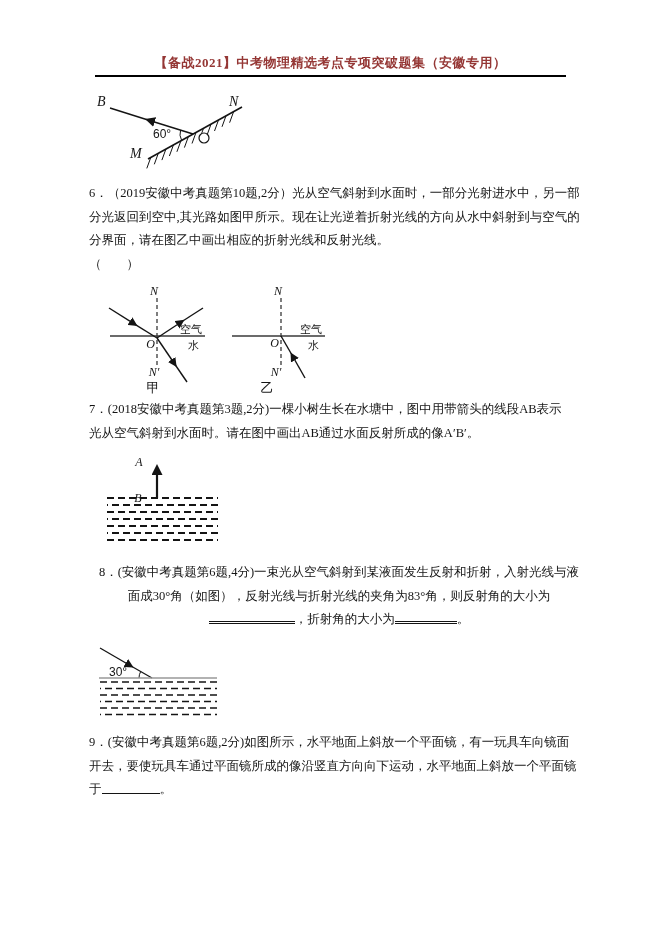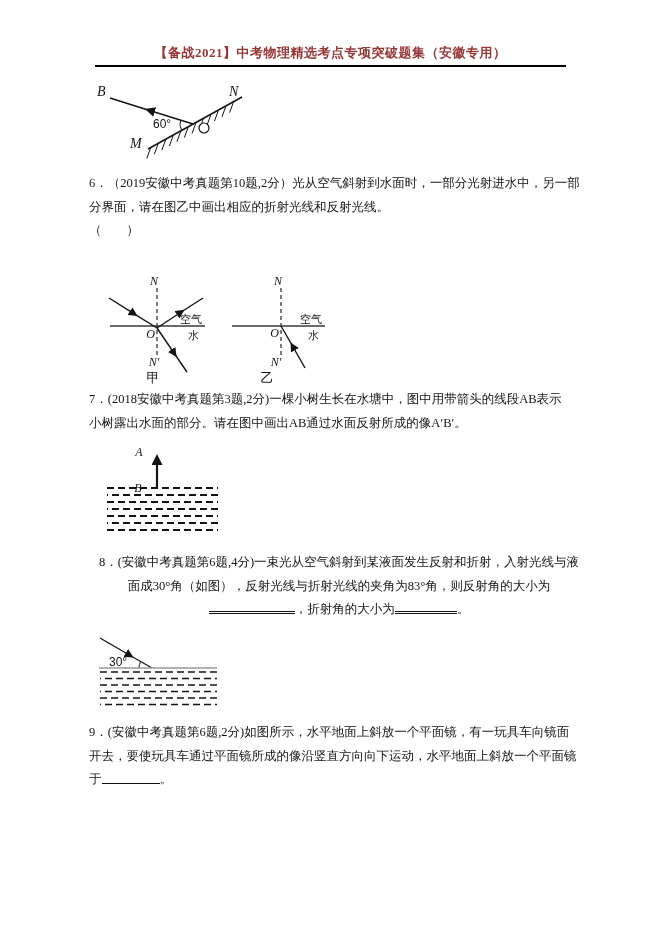--- a/index.html
+++ b/index.html
@@ -3,20 +3,21 @@
 <meta charset="utf-8">
 <style>
   html,body{margin:0;padding:0;background:#ffffff;}
   .page{
     position:relative;
     width:661px;height:785px;
     background:#ffffff;
     font-family:"Liberation Serif","DejaVu Serif",serif;
     color:#141414;
     overflow:hidden;
+    margin-top:10px;
   }
   .header{
     position:absolute;top:44px;left:0;width:661px;
     text-align:center;
     font-size:13px;font-weight:bold;
     color:#953735;
     letter-spacing:.5px;
   }
   .rule{
     position:absolute;top:65px;left:95px;width:471px;
@@ -82,20 +83,21 @@
     </g>
     <path d="M96.6,55.3 A13 13 0 0 1 95.6,45.1" fill="none" stroke="#141414" stroke-width="1"></path>
     <text class="lab-deg" x="68" y="53">60°</text>
     <text class="lab-it" x="12" y="21">B</text>
     <text class="lab-it" x="144" y="21">N</text>
     <text class="lab-it" x="45" y="73">M</text>
   </svg>
 
   <div class="para" style="top:172px;">
     <div class="ln">6．（2019安徽中考真题第10题,2分）光从空气斜射到水面时，一部分光射进水中，另一部</div>
+    <div class="ln">分光返回到空中,其光路如图甲所示。现在让光逆着折射光线的方向从水中斜射到与空气的</div>
     <div class="ln">分界面，请在图乙中画出相应的折射光线和反射光线。</div>
     <div class="ln">（　　）</div>
   </div>
 
   <svg style="left:95px;top:270px;" width="245" height="120" viewBox="0 0 245 120">
     <defs>
       <marker id="ah2" markerUnits="userSpaceOnUse" markerWidth="9" markerHeight="9" refX="6" refY="4.5" orient="auto">
         <path d="M0,0 L9,4.5 L0,9 z" fill="#141414"></path>
       </marker>
     </defs>
@@ -134,21 +136,21 @@
       <text class="lab-it-sm" text-anchor="middle" x="181" y="96">N′</text>
       <text class="lab-it-sm" text-anchor="end" x="184" y="67">O</text>
       <text class="lab-cn" x="205" y="53">空气</text>
       <text class="lab-cn" x="213" y="69">水</text>
       <text class="lab-cap" text-anchor="middle" x="172" y="112">乙</text>
     </g>
   </svg>
 
   <div class="para" style="top:388px;">
     <div class="ln">7．(2018安徽中考真题第3题,2分)一棵小树生长在水塘中，图中用带箭头的线段AB表示</div>
-    <div class="ln">小树露出水面的部分。请在图中画出AB通过水面反射所成的像A′B′。</div>
+    <div class="ln">光从空气斜射到水面时。请在图中画出AB通过水面反射所成的像A′B′。</div>
   </div>
 
   <svg style="left:95px;top:438px;" width="140" height="100" viewBox="0 0 140 100">
     <defs>
       <marker id="ah3" markerUnits="userSpaceOnUse" markerWidth="11" markerHeight="11" refX="7" refY="5.5" orient="auto">
         <path d="M0,0 L11,5.5 L0,11 z" fill="#141414"></path>
       </marker>
     </defs>
     <text class="lab-it-sm" text-anchor="middle" x="44" y="18">A</text>
     <text class="lab-it-sm" text-anchor="middle" x="43" y="54">B</text>

